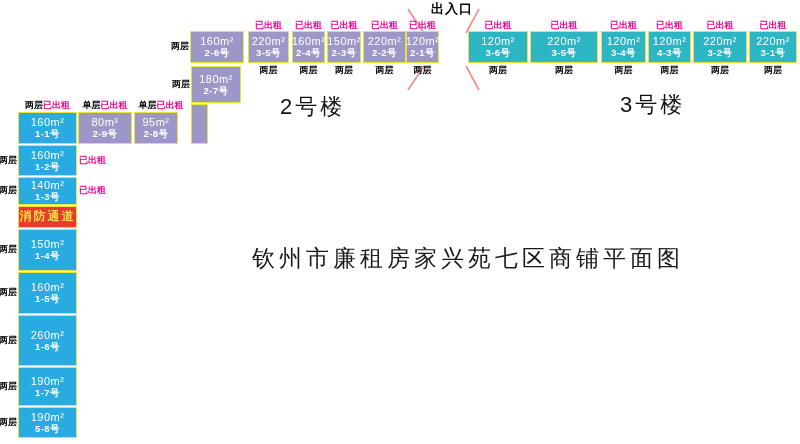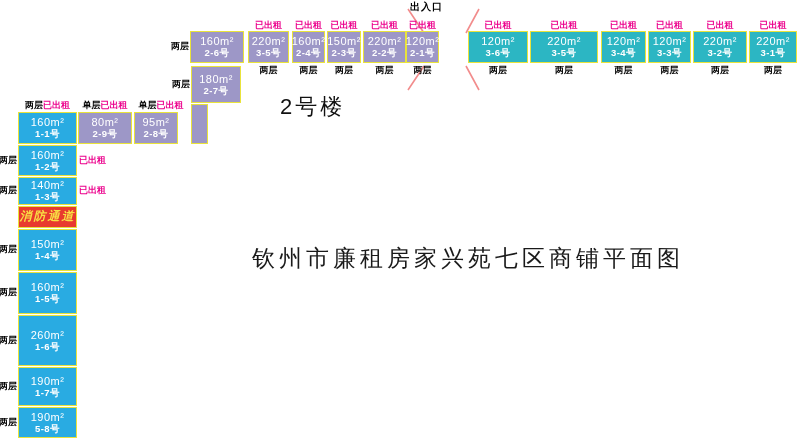--- a/index.html
+++ b/index.html
@@ -7,33 +7,33 @@
   .stage{position:relative;width:800px;height:444px;background:#fff;overflow:hidden;}
   .unit{position:absolute;box-sizing:border-box;border:1px solid #E9E33B;
         display:flex;flex-direction:column;align-items:center;justify-content:center;
         gap:1px;color:#fff;text-align:right;line-height:1.1;}
   .c-blue{background:#29ABE2;}
   .c-purple{background:#9D97C7;}
   .c-teal{background:#2CB6C3;}
   .c-red{background:#E83A2E;}
   .unit-area{font-size:11px;letter-spacing:.5px;}
   .unit-num{font-size:9.5px;font-weight:bold;letter-spacing:.5px;}
-  .fire-label{color:#F8DF44;font-weight:bold;font-size:12px;letter-spacing:2px;white-space:nowrap;font-style:italic;}
+  .fire-label{color:#F8DF44;font-weight:bold;font-size:12px;letter-spacing:2px;white-space:nowrap;}
   .lbl{position:absolute;white-space:nowrap;font-size:9px;font-weight:bold;line-height:11px;}
   .lbl-black{color:#000;}
   .lbl-magenta{color:#EC008C;}
   .cx{transform:translateX(-50%);}
   .ralign{text-align:right;}
   .title{position:absolute;left:252px;top:243px;font-size:23px;letter-spacing:4px;
          color:#1a1a1a;white-space:nowrap;}
   .bname{position:absolute;font-size:22px;letter-spacing:3px;color:#111;white-space:nowrap;}
   #b1-label{left:88px;top:284px;}
   #b2-label{left:280px;top:92px;}
   #b3-label{left:620px;top:90px;}
-  .entrance-label{position:absolute;left:410px;top:0px;font-size:10px;font-weight:bold;
+  .entrance-label{position:absolute;left:431px;top:0px;font-size:13px;font-weight:bold;
                   letter-spacing:1px;color:#000;white-space:nowrap;}
   .entrance-svg{position:absolute;left:400px;top:5px;}
 </style>
 </head>
 <body>
 
 <div class="stage">
 
   <div class="entrance-label">出入口</div>
 
@@ -151,35 +151,36 @@
       <span class="lbl-black cx lbl" style="left: 564px; top: 65px;">两层</span>
       <span class="lbl-magenta cx lbl" style="left: 564px; top: 20px;">已出租</span>
       <div class="unit c-teal" style="left: 601px; top: 31px; width: 45px; height: 32px;">
         <span class="unit-area">120m²</span>
         <span class="unit-num">3-4号</span>
       </div>
       <span class="lbl-black cx lbl" style="left: 623.5px; top: 65px;">两层</span>
       <span class="lbl-magenta cx lbl" style="left: 623.5px; top: 20px;">已出租</span>
       <div class="unit c-teal" style="left: 648px; top: 31px; width: 43px; height: 32px;">
         <span class="unit-area">120m²</span>
-        <span class="unit-num">3-3号</span>
+        <span class="unit-num">4-3号</span>
       </div>
       <span class="lbl-black cx lbl" style="left: 669.5px; top: 65px;">两层</span>
       <span class="lbl-magenta cx lbl" style="left: 669.5px; top: 20px;">已出租</span>
       <div class="unit c-teal" style="left: 693px; top: 31px; width: 54px; height: 32px;">
         <span class="unit-area">220m²</span>
         <span class="unit-num">3-2号</span>
       </div>
       <span class="lbl-black cx lbl" style="left: 720px; top: 65px;">两层</span>
       <span class="lbl-magenta cx lbl" style="left: 720px; top: 20px;">已出租</span>
       <div class="unit c-teal" style="left: 749px; top: 31px; width: 48px; height: 32px;">
         <span class="unit-area">220m²</span>
         <span class="unit-num">3-1号</span>
       </div>
       <span class="lbl-black cx lbl" style="left: 773px; top: 65px;">两层</span>
       <span class="lbl-magenta cx lbl" style="left: 773px; top: 20px;">已出租</span>
     </div>
 
   <div class="bname" id="b2-label">2号楼</div>
+  <div class="bname" id="b3-label">3号楼</div>
 
   <div class="title">钦州市廉租房家兴苑七区商铺平面图</div>
 
 </div>
 
 </body></html>

